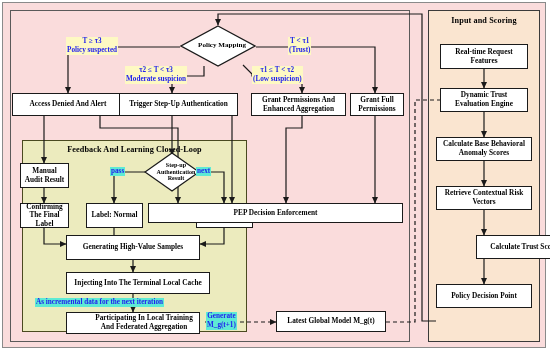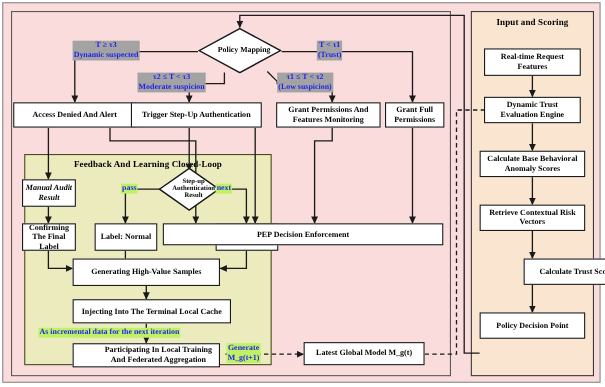--- a/index.html
+++ b/index.html
@@ -31,25 +31,25 @@
   }
   .diamond-wrap{position:absolute;}
   .diamond-wrap svg{display:block;}
   .diamond-label{
     position:absolute;left:4px;top:0;width:100%;height:100%;
     display:flex;align-items:center;justify-content:center;text-align:center;
     font-weight:bold;font-size:7.1px;line-height:1.12;color:#000;
     pointer-events:none;
   }
   .edge-label{
-    position:absolute;background:#a3a3a3;color:#2222ee;
+    position:absolute;background:#fef9c3;color:#2222ee;
     font-weight:bold;font-size:7.2px;line-height:1.25;text-align:center;
     white-space:nowrap;padding:0 1px;
   }
-  .edge-label.on-yellow{background:#bef264;}
+  .edge-label.on-yellow{background:#5eead4;}
   svg.wires{position:absolute;left:0;top:0;width:550px;height:352px;pointer-events:none;}
 </style>
 </head>
 <body>
 
 <div id="canvas">
 
   <div class="outer-frame"></div>
 
   <div class="panel pink-inner" style="left:10px;top:10px;width:400px;height:332px;"></div>
@@ -135,28 +135,28 @@
 
   <div class="node" style="left:12px;top:93px;width:112px;height:23px;">
     <span>Access Denied And Alert</span>
   </div>
 
   <div class="node" style="left:119px;top:93px;width:119px;height:23px;">
     <span>Trigger Step-Up Authentication</span>
   </div>
 
   <div class="node" style="left:251px;top:93px;width:95px;height:23px;">
-    <span>Grant Permissions And Features Monitoring</span>
+    <span>Grant Permissions And Enhanced Aggregation</span>
   </div>
 
   <div class="node" style="left:350px;top:93px;width:54px;height:23px;">
     <span>Grant Full Permissions</span>
   </div>
 
-  <div class="node" style="left:20px;top:163px;width:49px;height:25px;font-style:italic;">
+  <div class="node" style="left:20px;top:163px;width:49px;height:25px;">
     <span>Manual Audit Result</span>
   </div>
 
   <div class="diamond-wrap" style="left:144px;top:152px;width:56px;height:40px;">
     <svg width="56" height="40" viewBox="0 0 56 40">
       <polygon points="28,1 55,20 28,39 1,20" fill="#ffffff" stroke="#1a1a1a" stroke-width="1.3"></polygon>
     </svg>
     <div class="diamond-label" style="font-size:6.1px;">Step-up Authentication Result</div>
   </div>
 
@@ -211,21 +211,21 @@
   <div class="node" style="left:436px;top:235px;width:96px;height:24px;margin-left:40px;">
     <span>Calculate Trust Score</span>
   </div>
 
   <div class="node" style="left:436px;top:284px;width:96px;height:24px;">
     <span>Policy Decision Point</span>
   </div>
 
   <div class="edge-label" style="left:66px;top:37px;">
     <div>T ≥ τ3</div>
-    <div>Dynamic suspected</div>
+    <div>Policy suspected</div>
   </div>
 
   <div class="edge-label" style="left:125px;top:66px;">
     <div>τ2 ≤ T &lt; τ3</div>
     <div>Moderate suspicion</div>
   </div>
 
   <div class="edge-label" style="left:288px;top:37px;">
     <div>T &lt; τ1</div>
     <div>(Trust)</div>

